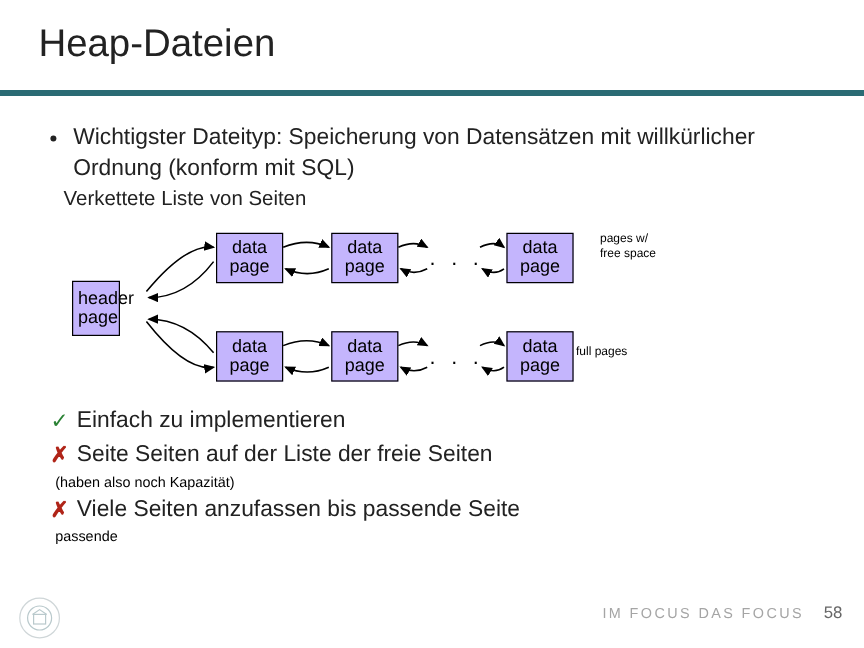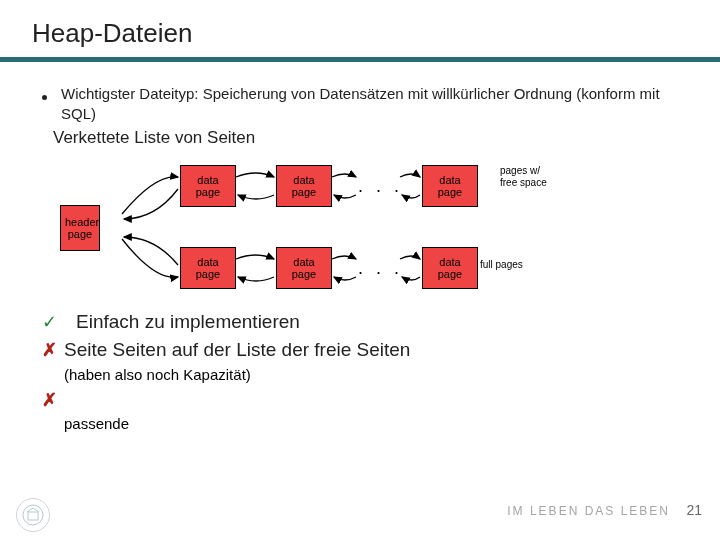--- a/index.html
+++ b/index.html
@@ -10,35 +10,35 @@
     background: #fff;
     position: relative;
     overflow: hidden;
   }
   .slide {
     padding: 18px 32px 0 32px;
     height: 100%;
     position: relative;
   }
   .title {
-    font-size: 26px;
+    font-size: 32px;
     color: #222;
     font-weight: 400;
-    margin-bottom: 8px;
+    margin-bottom: 20px;
   }
   .rule {
     height: 5px;
     background: #2a6b74;
     margin: 0 -32px 22px -32px;
   }
   .bullet-row {
     display: flex;
     align-items: flex-start;
     margin: 0 0 2px 10px;
-    font-size: 15px;
+    font-size: 19px;
     color: #222;
     line-height: 1.35;
   }
   .dot {
     width: 5px; height: 5px; background: #222; border-radius: 50%;
     margin: 11px 14px 0 0;
     flex-shrink: 0;
   }
   .plain {
     font-size: 17px;
@@ -49,22 +49,22 @@
   
   .diagram {
     margin: 4px auto 12px auto;
     position: relative;
     width: 600px;
     height: 138px;
   }
   .dbox {
     position: absolute;
     border: 1.5px solid #000;
-    background: #ef4444;
-    font-size: 11px;
+    background: #c4b5fd;
+    font-size: 15px;
     text-align: center;
     display: flex;
     flex-direction: column;
     justify-content: center;
     line-height: 1.1;
     padding: 14px 4px;
   }
   .dlabel {
     position: absolute;
     font-size: 10px;
@@ -92,21 +92,21 @@
     line-height: 1.35;
   }
   .mark {
     width: 22px;
     flex-shrink: 0;
     font-size: 18px;
     margin-top: 1px;
   }
   .mark.ok { color: #2a8234; }
   .mark.no { color: #b02418; font-weight: bold; }
-  .sub-indent { margin-left: 32px; font-size: 15px; line-height:1.35; }
+  .sub-indent { margin-left: 14px; font-size: 12px; line-height:1.35; }
   
   .footer {
     position: absolute;
     bottom: 8px;
     left: 0;
     width: 720px;
     display: flex;
     align-items: center;
     justify-content: space-between;
     padding: 0 24px 0 16px;
@@ -206,34 +206,35 @@
         <path d="M296,118 Q285,124 274,118" marker-end="url(#ah)"></path>
 
         <path d="M340,100 Q352,94 360,100" marker-end="url(#ah)"></path>
         <path d="M360,118 Q352,124 342,118" marker-end="url(#ah)"></path>
       </g>
     </svg>
   </div>
 
   <div class="check-row">
     <span class="mark ok">✓</span>
-    <span class="txt" style="margin-left:12px">Einfach zu implementieren</span>
+    <span class="txt" style="margin-left:0">Einfach zu implementieren</span>
   </div>
   <div class="check-row">
     <span class="mark no">✗</span>
     <span class="txt">Seite Seiten auf der Liste der freie Seiten</span>
   </div>
   <div class="sub-indent">(haben also noch Kapazität)</div>
   <div class="check-row">
     <span class="mark no">✗</span>
+    <span class="txt">Viele Seiten anzufassen bis passende Seite</span>
   </div>
   <div class="sub-indent">passende</div>
 
-  <div class="brand">IM LEBEN DAS LEBEN</div>
-  <div class="pagenum">21</div>
+  <div class="brand">IM FOCUS DAS FOCUS</div>
+  <div class="pagenum">58</div>
 </div>
 
 <div class="footer">
   <div class="logo-left">
     <svg width="24" height="24" viewBox="0 0 24 24">
       <circle cx="12" cy="12" r="10" fill="none" stroke="#b9c9cc" stroke-width="1"></circle>
       <rect x="7" y="9" width="10" height="8" fill="none" stroke="#b9c9cc" stroke-width="1"></rect>
       <path d="M6 9 L12 5 L18 9" fill="none" stroke="#b9c9cc" stroke-width="1"></path>
     </svg>
   </div>

